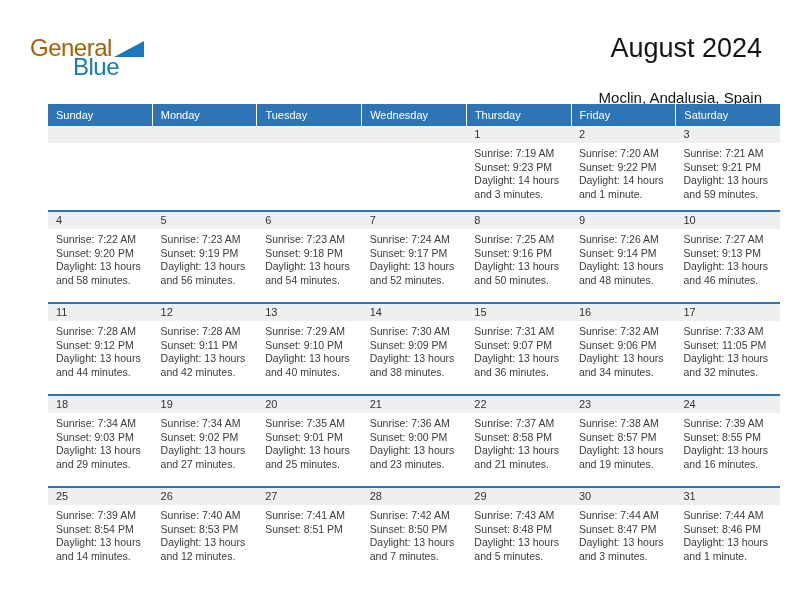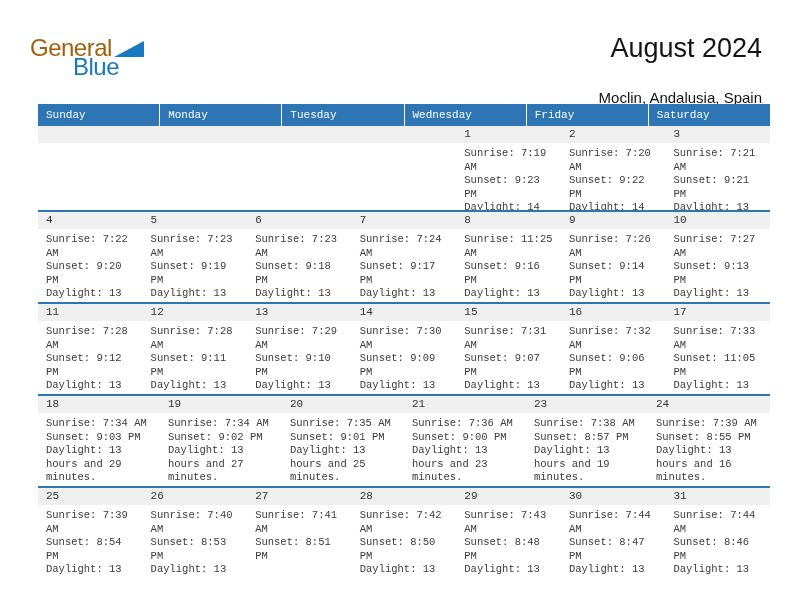--- a/index.html
+++ b/index.html
@@ -12,21 +12,21 @@
   .logo-general{font-size:24px;letter-spacing:-0.5px;color:#a16207;line-height:24px;}
   .logo-tri{margin:0 0 2px 2px;display:block;}
   .logo-blue{font-size:24px;letter-spacing:-0.5px;color:#1879C0;line-height:22px;margin-left:43px;margin-top:-4px;}
 
   
   .titles{position:absolute;right:30px;top:33px;text-align:right;}
   .title{font-size:27px;color:#141414;line-height:30px;}
   .subtitle{font-size:15px;color:#141414;margin-top:26px;}
 
   
-  .calendar{position:absolute;left:38px;top:104px;width:732px;font-family:Liberation Mono, monospace;}
+  .calendar{position:absolute;left:48px;top:104px;width:732px;}
   .dow-row{display:flex;background:#2E75B6;height:22px;}
   .dow-cell{flex:1;box-sizing:border-box;color:#ffffff;font-size:11px;line-height:22px;
             padding-left:8px;border-right:1px solid #ffffff;overflow:hidden;white-space:nowrap;}
   .dow-cell:last-child{border-right:none;}
 
   .week{display:flex;height:92px;box-sizing:border-box;}
   .week.first{height:84px;}
   .week:not(.first){border-top:2px solid #2E75B6;}
 
   .day-cell{flex:1;overflow:hidden;}
@@ -53,20 +53,21 @@
     <div class="title">August 2024</div>
     <div class="subtitle">Moclin, Andalusia, Spain</div>
   </div>
 
   <div class="calendar">
     <div class="dow-row">
         <div class="dow-cell">Sunday</div>
         <div class="dow-cell">Monday</div>
         <div class="dow-cell">Tuesday</div>
         <div class="dow-cell">Wednesday</div>
+        <div class="dow-cell">Thursday</div>
         <div class="dow-cell">Friday</div>
         <div class="dow-cell">Saturday</div>
       </div>
     <div id="weeks">
         <div class="week first">
           <div class="day-cell">
             <div class="num-band"></div>
           </div>
           <div class="day-cell">
             <div class="num-band"></div>
@@ -131,21 +132,21 @@
             <div class="num-band">7</div>
             <div class="details">
               <div>Sunrise: 7:24 AM</div>
               <div>Sunset: 9:17 PM</div>
               <div>Daylight: 13 hours and 52 minutes.</div>
             </div>
           </div>
           <div class="day-cell">
             <div class="num-band">8</div>
             <div class="details">
-              <div>Sunrise: 11:25 AM</div>
+              <div>Sunrise: 7:25 AM</div>
               <div>Sunset: 9:16 PM</div>
               <div>Daylight: 13 hours and 50 minutes.</div>
             </div>
           </div>
           <div class="day-cell">
             <div class="num-band">9</div>
             <div class="details">
               <div>Sunrise: 7:26 AM</div>
               <div>Sunset: 9:14 PM</div>
               <div>Daylight: 13 hours and 48 minutes.</div>
@@ -245,20 +246,28 @@
           </div>
           <div class="day-cell">
             <div class="num-band">21</div>
             <div class="details">
               <div>Sunrise: 7:36 AM</div>
               <div>Sunset: 9:00 PM</div>
               <div>Daylight: 13 hours and 23 minutes.</div>
             </div>
           </div>
           <div class="day-cell">
+            <div class="num-band">22</div>
+            <div class="details">
+              <div>Sunrise: 7:37 AM</div>
+              <div>Sunset: 8:58 PM</div>
+              <div>Daylight: 13 hours and 21 minutes.</div>
+            </div>
+          </div>
+          <div class="day-cell">
             <div class="num-band">23</div>
             <div class="details">
               <div>Sunrise: 7:38 AM</div>
               <div>Sunset: 8:57 PM</div>
               <div>Daylight: 13 hours and 19 minutes.</div>
             </div>
           </div>
           <div class="day-cell">
             <div class="num-band">24</div>
             <div class="details">

